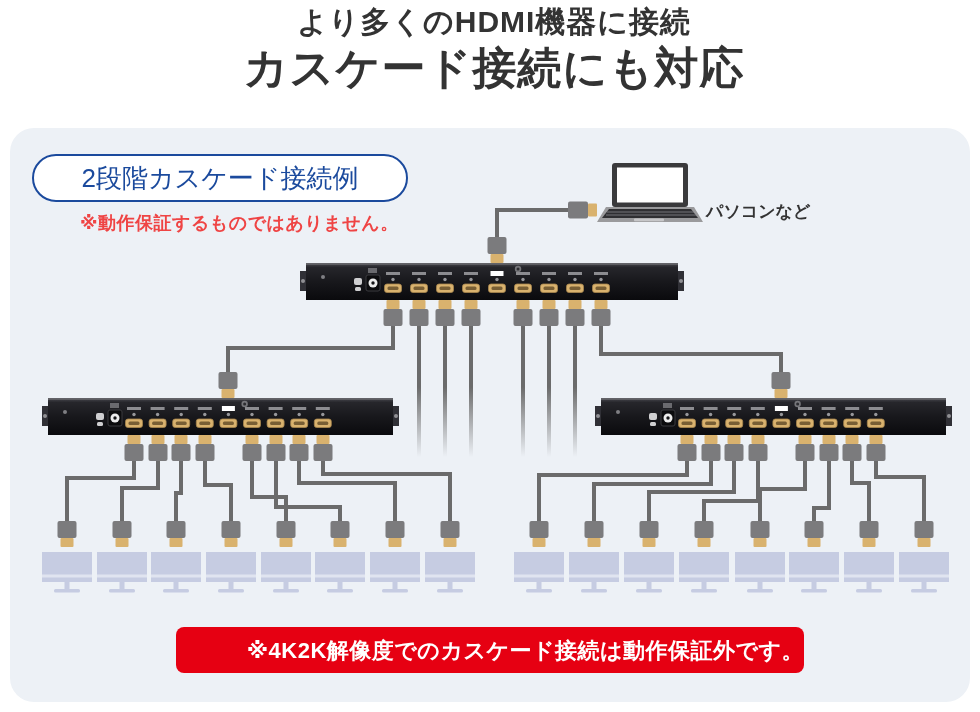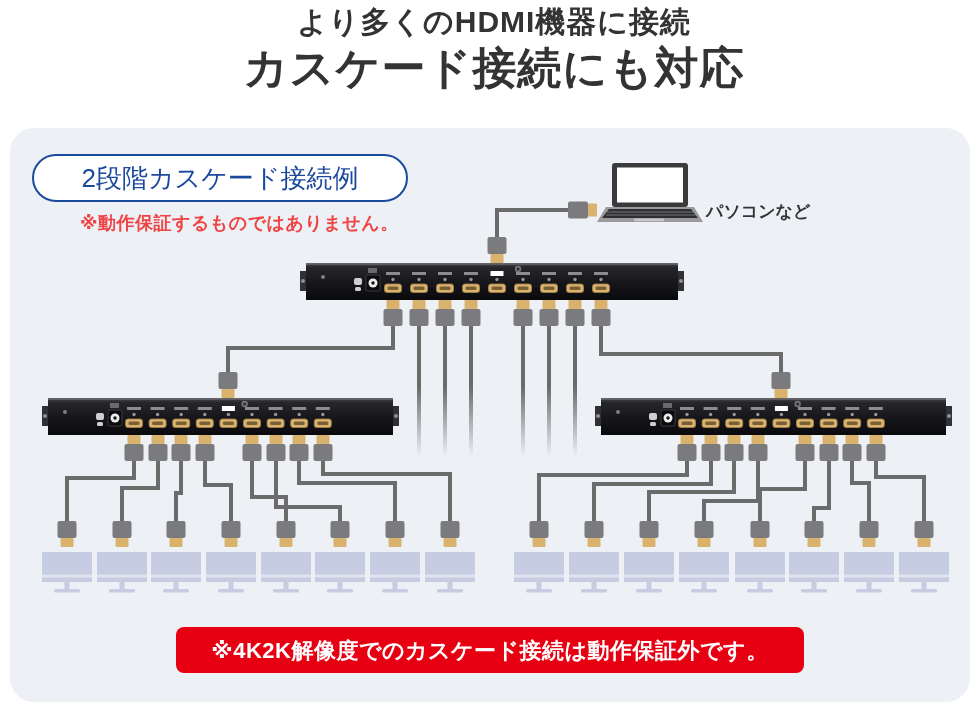--- a/index.html
+++ b/index.html
@@ -12,21 +12,21 @@
          background:var(--panel-bg,#edf1f6);border-radius:24px;}
   .badge{position:absolute;left:32px;top:154px;width:372px;height:44px;background:#fff;
          border:2px solid var(--accent-blue,#1b4a9d);border-radius:26px;
          color:var(--accent-blue,#1b4a9d);font-size:26px;font-weight:400;
          text-align:center;line-height:45px;}
   .note{position:absolute;left:80px;top:211px;font-size:18px;font-weight:700;color:#ef4444;letter-spacing:0.5px;}
   .laptop-caption{position:absolute;left:706px;top:200px;font-size:17px;font-weight:600;color:#333;font-family:Liberation Mono, monospace;}
   #diagram{position:absolute;left:0;top:0;width:980px;height:712px;}
   .banner{position:absolute;left:50%;transform:translateX(-50%);top:627px;width:628px;height:46px;
           background:var(--warning-red,#e60012);border-radius:8px;color:#fff;
-          font-size:22px;font-weight:700;text-align:center;line-height:47px;letter-spacing:0.5px;}
+          font-size:22px;font-weight:700;text-align:right;line-height:47px;letter-spacing:0.5px;}
 </style>
 </head>
 <body>
 
 <div class="page">
   <div class="title">
     <div class="t1">より多くのHDMI機器に接続</div>
     <div class="t2">カスケード接続にも対応</div>
   </div>
 

